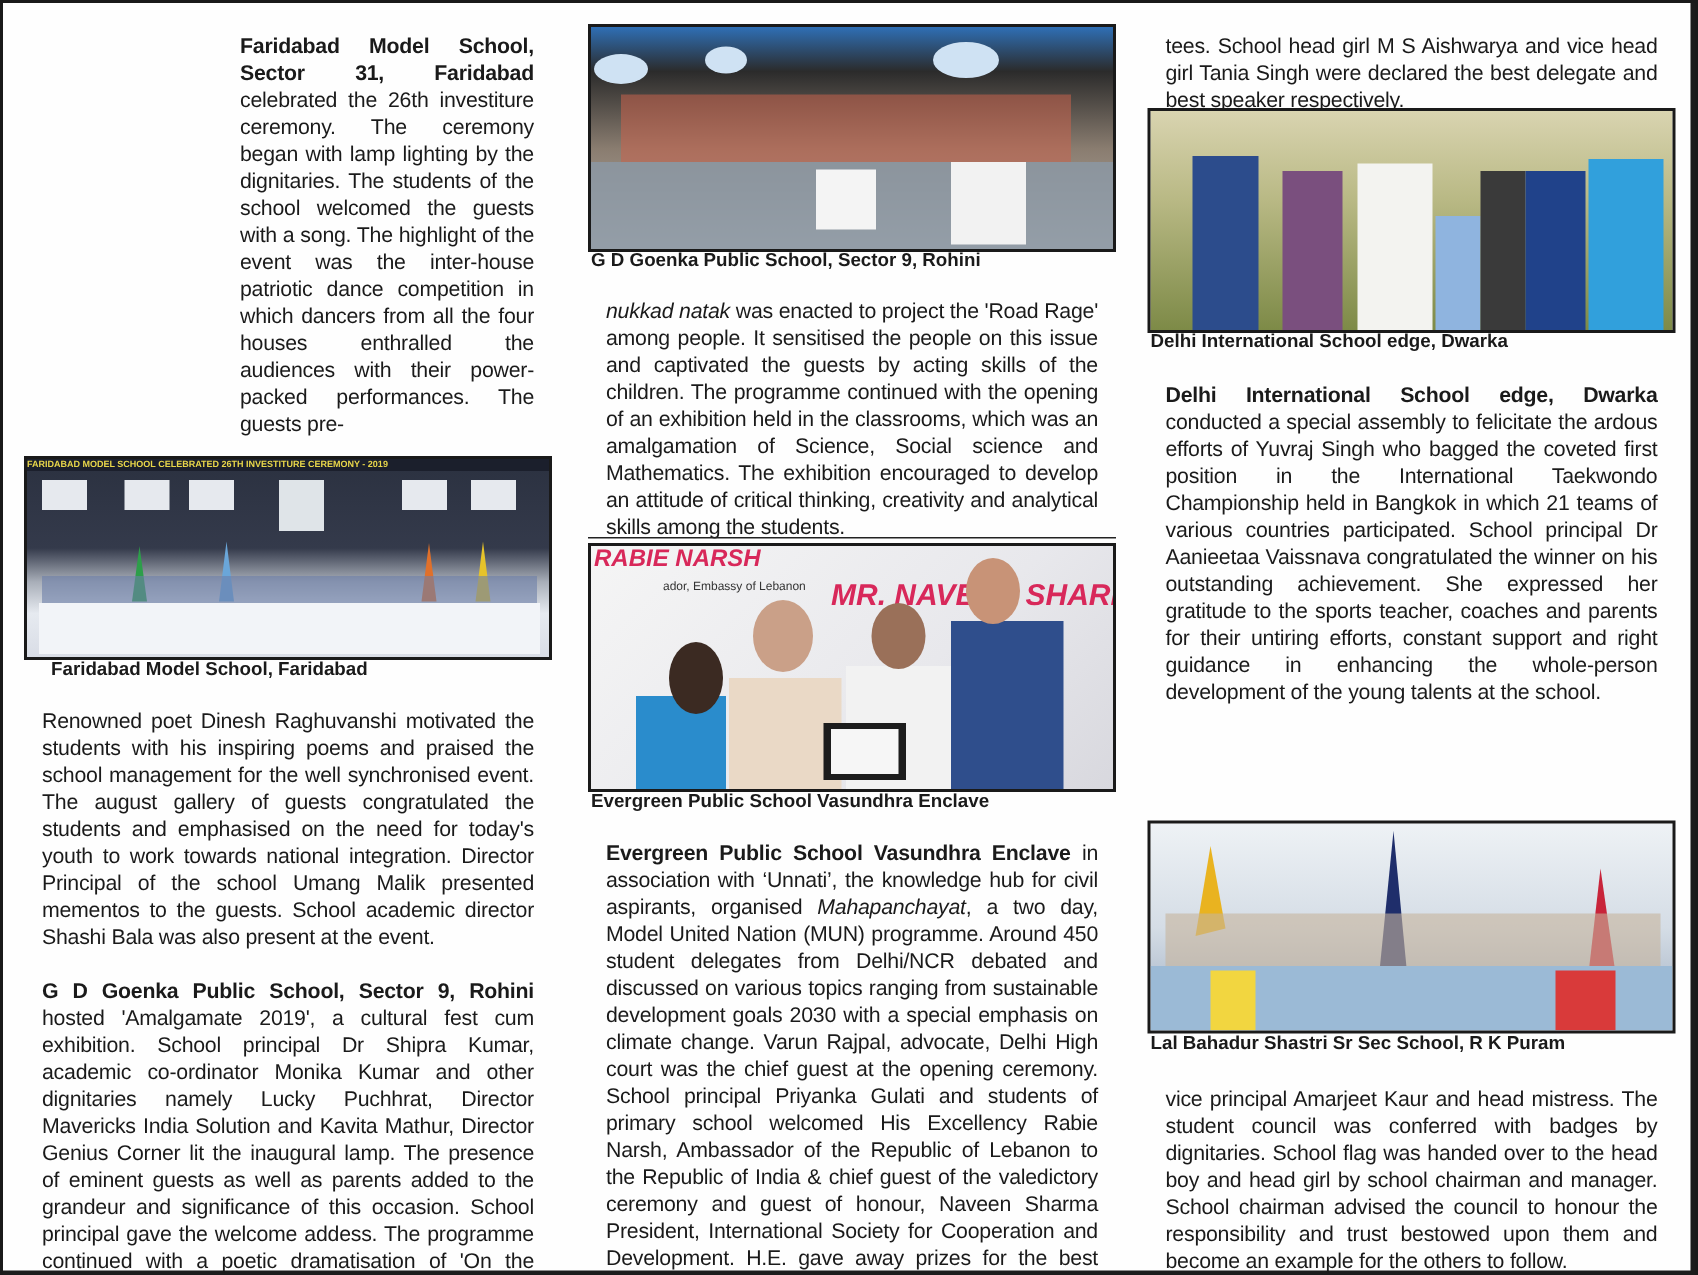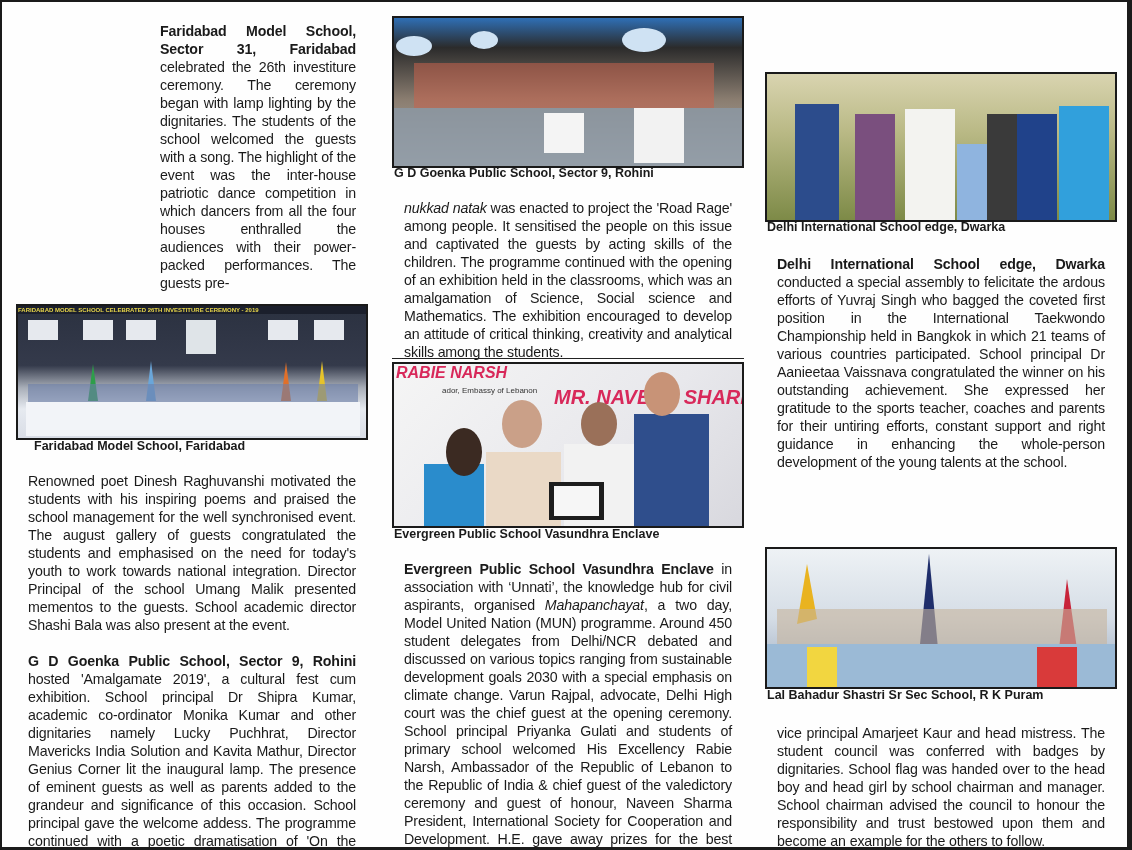--- a/index.html
+++ b/index.html
@@ -108,20 +108,23 @@
       </svg>
     </div>
     <div class="caption" style="left:2px; top:525px;">Evergreen Public School Vasundhra Enclave</div>
 
     <div style="position:absolute; left:0; top:546px; width:352px;">
       <p class="txt"><b>Evergreen Public School Vasundhra Enclave</b> <span>in association with ‘Unnati’, the knowledge hub for civil aspirants, organised</span> <i>Mahapanchayat</i><span id="s3p1">, a two day, Model United Nation (MUN) programme.  Around 450 student delegates from Delhi/NCR debated and discussed on various topics ranging from sustainable development goals 2030 with a special emphasis on climate change. Varun Rajpal, advocate, Delhi High court was the chief guest at the opening ceremony. School principal Priyanka Gulati and students of primary school welcomed His Excellency Rabie Narsh, Ambassador of the Republic of Lebanon to the Republic of India &amp; chief guest of the valedictory ceremony and guest of honour, Naveen Sharma President, International Society for Cooperation and Development.  H.E. gave away prizes for the best delegate and best speaker of different commit-</span></p>
     </div>
   </div>
 
   <div class="col col3" style="height:845px;">
+    <div style="position:absolute; left:0; top:8px; width:352px;">
+      <p class="txt" id="s3p2">tees. School head girl M S Aishwarya and vice head girl Tania Singh were declared the best delegate and best speaker respectively.</p>
+    </div>
 
     <div class="photo" style="left:0; top:70px; width:348px; height:146px; background:linear-gradient(180deg,#d9d4b0 0%,#b9b985 40%,#7d8a47 100%);">
       <svg width="348" height="146" style="position:absolute;left:0;top:0">
         <rect x="28" y="30" width="44" height="116" fill="#2c4c8c"></rect>
         <rect x="88" y="40" width="40" height="106" fill="#7a4f7e"></rect>
         <rect x="138" y="35" width="50" height="111" fill="#f3f3f0"></rect>
         <rect x="190" y="70" width="30" height="76" fill="#8fb4df"></rect>
         <rect x="220" y="40" width="30" height="106" fill="#3a3a3a"></rect>
         <rect x="250" y="40" width="40" height="106" fill="#20428a"></rect>
         <rect x="292" y="32" width="50" height="114" fill="#31a0dc"></rect>

